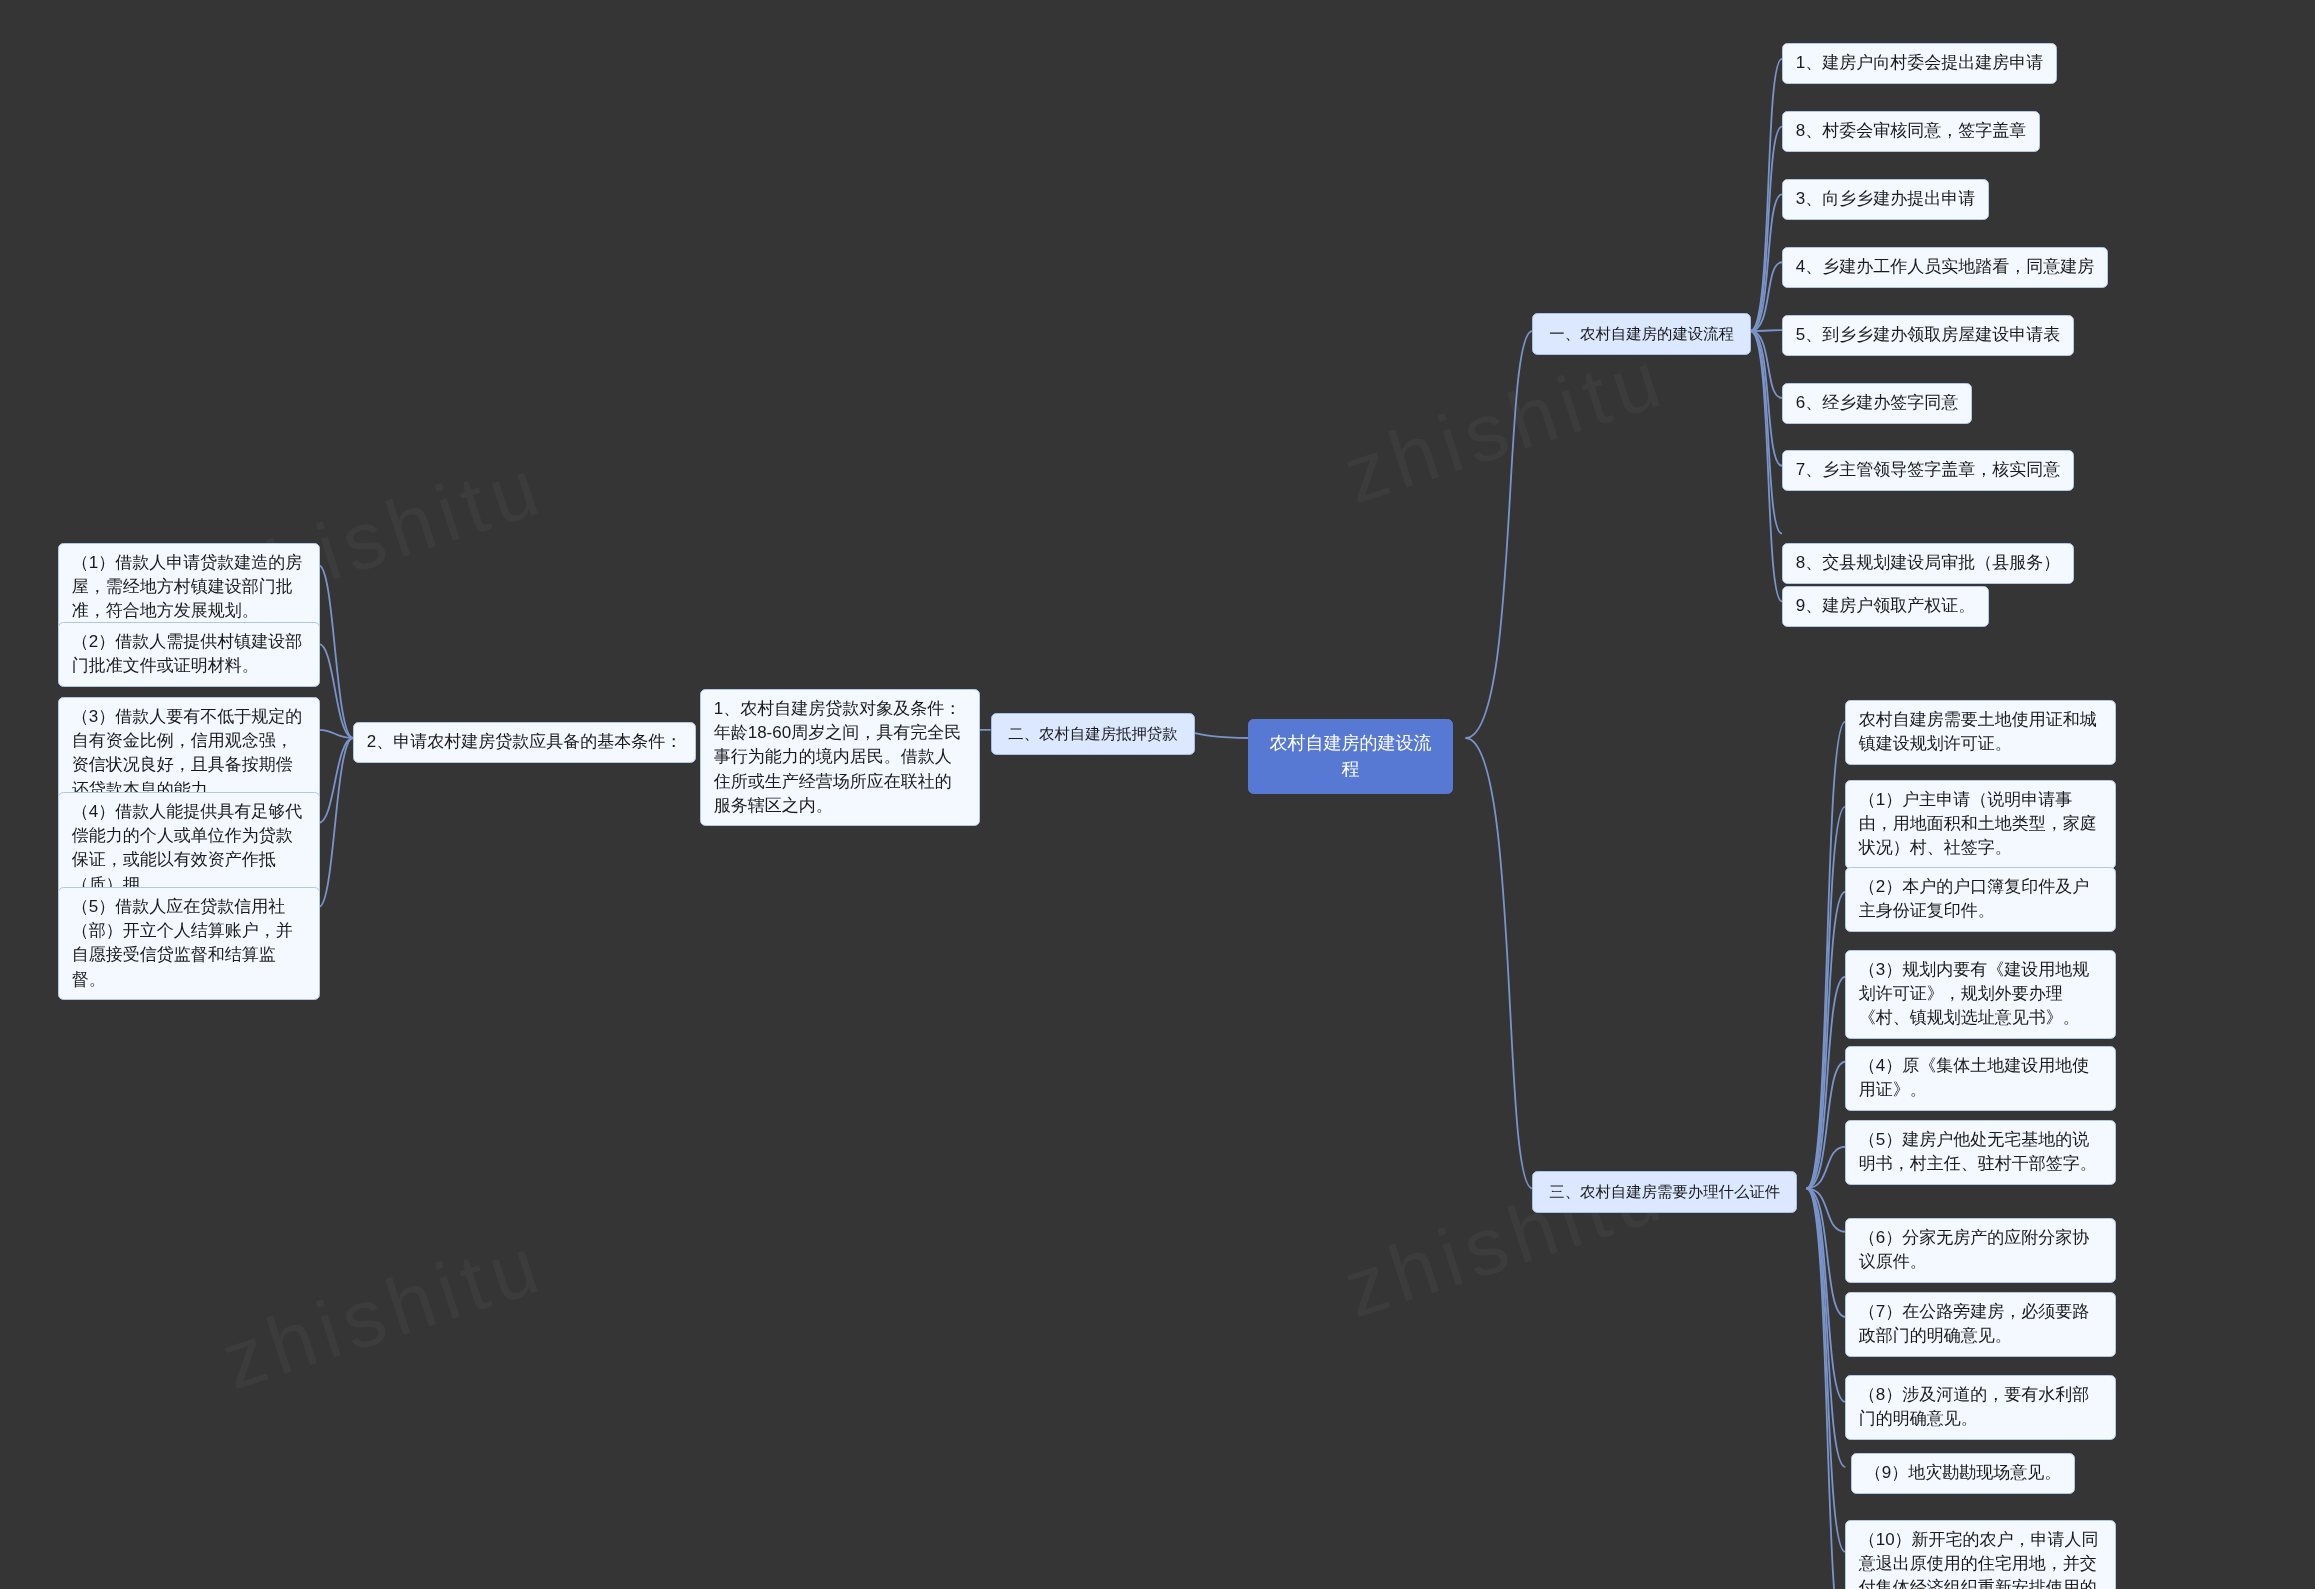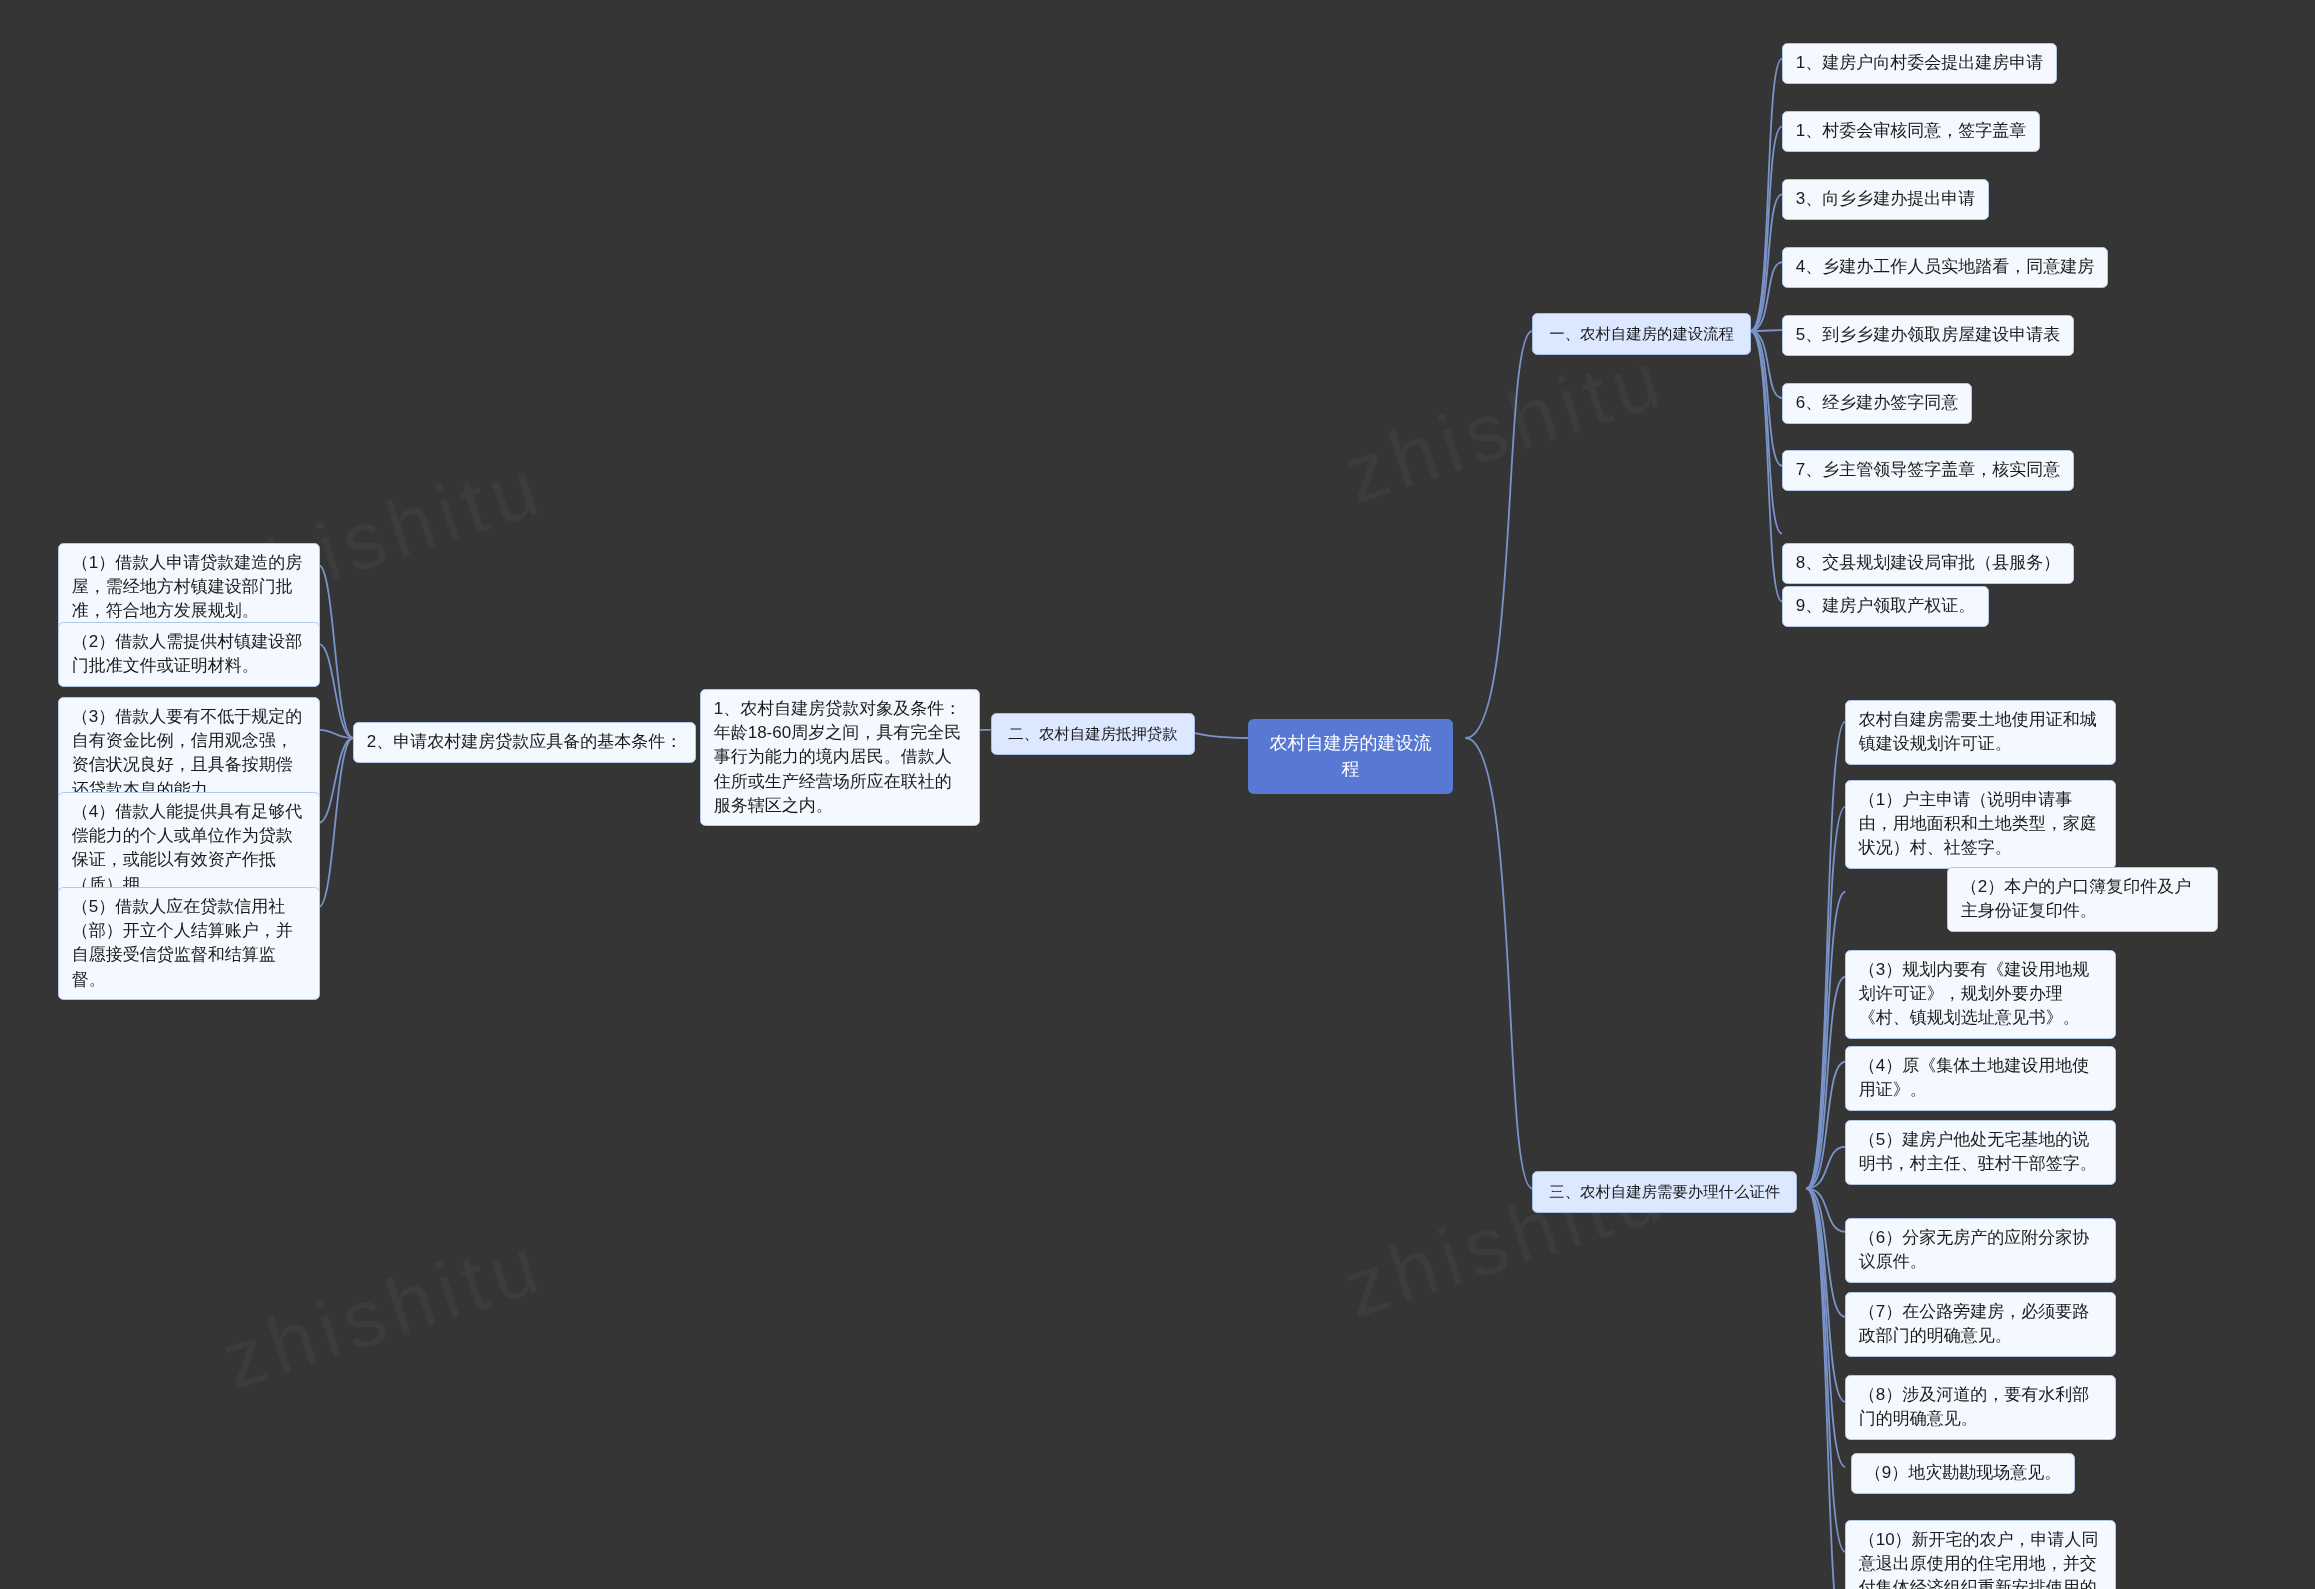--- a/index.html
+++ b/index.html
@@ -112,21 +112,21 @@
 
       <path d="M2362 1824 C2385 1824 2378 1824 2396 1824"></path>
     </g>
   </svg>
 
   <div class="node root" style="left:1248px;top:719px;width:205px;text-align:center">农村自建房的建设流程</div>
 
   <div class="node category" style="left:1532px;top:313px;">一、农村自建房的建设流程</div>
 
   <div class="node small" style="left:1782px;top:43px;">1、建房户向村委会提出建房申请</div>
-  <div class="node small" style="left:1782px;top:111px;">1、村委会审核同意，签字盖章</div>
+  <div class="node small" style="left:1782px;top:111px;">8、村委会审核同意，签字盖章</div>
   <div class="node small" style="left:1782px;top:179px;">3、向乡乡建办提出申请</div>
   <div class="node small" style="left:1782px;top:247px;">4、乡建办工作人员实地踏看，同意建房</div>
   <div class="node small" style="left:1782px;top:315px;">5、到乡乡建办领取房屋建设申请表</div>
   <div class="node small" style="left:1782px;top:383px;">6、经乡建办签字同意</div>
   <div class="node small" style="left:1782px;top:450px;">7、乡主管领导签字盖章，核实同意</div>
   <div class="node small" style="left:1782px;top:518px;margin-top:25px;">8、交县规划建设局审批（县服务）</div>
   <div class="node small" style="left:1782px;top:586px;">9、建房户领取产权证。</div>
 
   <div class="node category" style="left:991px;top:713px;">二、农村自建房抵押贷款</div>
 
@@ -137,21 +137,21 @@
   <div class="node small wrap" style="left:58px;top:543px;max-width:262px;">（1）借款人申请贷款建造的房屋，需经地方村镇建设部门批准，符合地方发展规划。</div>
   <div class="node small wrap" style="left:58px;top:622px;max-width:262px;">（2）借款人需提供村镇建设部门批准文件或证明材料。</div>
   <div class="node small wrap" style="left:58px;top:697px;max-width:262px;">（3）借款人要有不低于规定的自有资金比例，信用观念强，资信状况良好，且具备按期偿还贷款本息的能力。</div>
   <div class="node small wrap" style="left:58px;top:792px;max-width:262px;">（4）借款人能提供具有足够代偿能力的个人或单位作为贷款保证，或能以有效资产作抵（质）押。</div>
   <div class="node small wrap" style="left:58px;top:887px;max-width:262px;">（5）借款人应在贷款信用社（部）开立个人结算账户，并自愿接受信贷监督和结算监督。</div>
 
   <div class="node category" style="left:1532px;top:1171px;">三、农村自建房需要办理什么证件</div>
 
   <div class="node small wrap" style="left:1845px;top:700px;max-width:271px;">农村自建房需要土地使用证和城镇建设规划许可证。</div>
   <div class="node small wrap" style="left:1845px;top:780px;max-width:271px;">（1）户主申请（说明申请事由，用地面积和土地类型，家庭状况）村、社签字。</div>
-  <div class="node small wrap" style="left:1947px;top:867px;max-width:271px;">（2）本户的户口簿复印件及户主身份证复印件。</div>
+  <div class="node small wrap" style="left:1845px;top:867px;max-width:271px;">（2）本户的户口簿复印件及户主身份证复印件。</div>
   <div class="node small wrap" style="left:1845px;top:950px;max-width:271px;">（3）规划内要有《建设用地规划许可证》，规划外要办理《村、镇规划选址意见书》。</div>
   <div class="node small wrap" style="left:1845px;top:1046px;max-width:271px;">（4）原《集体土地建设用地使用证》。</div>
   <div class="node small wrap" style="left:1845px;top:1120px;max-width:271px;">（5）建房户他处无宅基地的说明书，村主任、驻村干部签字。</div>
   <div class="node small wrap" style="left:1845px;top:1218px;max-width:271px;">（6）分家无房产的应附分家协议原件。</div>
   <div class="node small wrap" style="left:1845px;top:1292px;max-width:271px;">（7）在公路旁建房，必须要路政部门的明确意见。</div>
   <div class="node small wrap" style="left:1845px;top:1375px;max-width:271px;">（8）涉及河道的，要有水利部门的明确意见。</div>
   <div class="node small wrap" style="left:1851px;top:1453px;max-width:271px;">（9）地灾勘勘现场意见。</div>
   <div class="node small wrap" style="left:1845px;top:1520px;max-width:271px;">（10）新开宅的农户，申请人同意退出原使用的住宅用地，并交付集体经济组织重新安排使用的承诺书（原地改建除外）。</div>
 
 </div>

